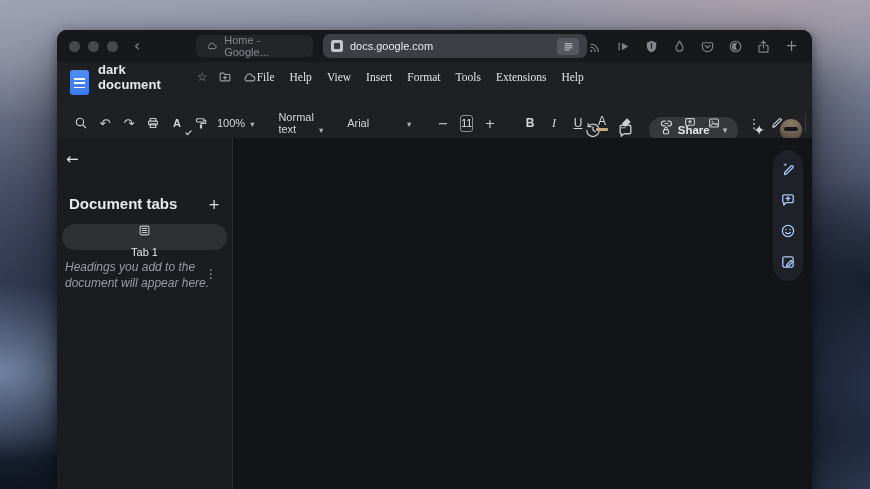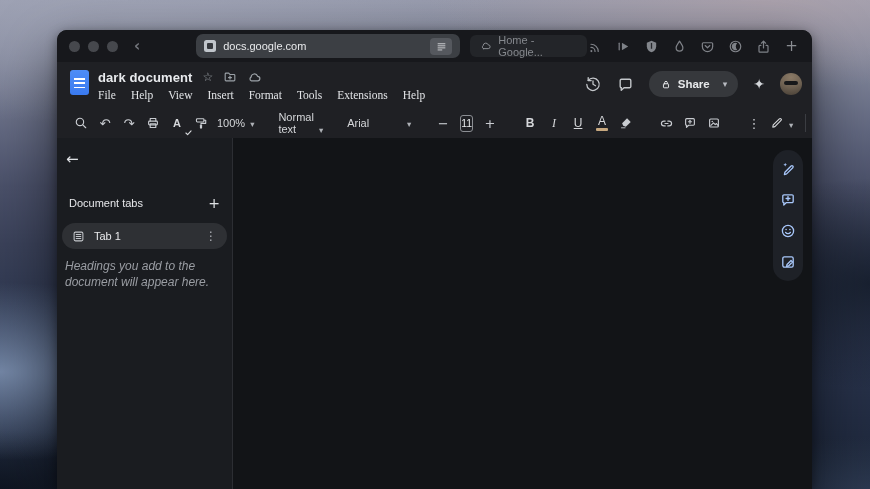--- a/index.html
+++ b/index.html
@@ -43,27 +43,27 @@
   .plus-glyph { font-size:15px; color:#8a8d92; font-family:"DejaVu Sans",sans-serif; }
   .cloud-ic { color:#8e9196; }
 
   
   .docs-chrome { background:#1f2024; padding-top:6px; flex:0 0 74px; }
   .header-row { display:flex; align-items:flex-start; padding:0 10px; height:40px; }
   .docs-icon { width:19px; height:25px; margin:2px 9px 0 3px; border-radius:3px;
     background:linear-gradient(180deg,#4e8df6,#3a7af0); position:relative; flex:0 0 19px; }
   .docs-icon::after { content:""; position:absolute; left:4px; right:4px; top:8px; height:11px;
     background:repeating-linear-gradient(180deg,#fff 0 1.6px,transparent 1.6px 4.4px); }
-  .title-block { display:flex; flex-direction:column; }
+  .title-block { display:flex; flex-direction:row; }
   .title-row { display:flex; align-items:center; gap:10px; height:18px; }
   .doc-title { font-size:13px; font-weight:600; color:#e8eaed; letter-spacing:.1px; }
   .title-row .mini { color:#9aa0a6; font-size:12px; display:flex; align-items:center; }
   .menu-row { display:flex; gap:15px; margin-top:3px; font-size:11.5px; color:#e2e4e7;font-family:Liberation Serif, serif; }
   .menu-row span { cursor:default; }
-  .header-right { margin-left:auto; display:flex; align-items:center; gap:15px; padding-top:3px; }
+  .header-right { margin-left:auto; display:flex; align-items:center; gap:15px; padding-top:3px;margin-top:46px; }
   .hr-ic { color:#c4c7cb; display:flex; }
   .share-pill { height:26px; border-radius:13px; background:#36383c; display:flex; align-items:center;
     padding:0 11px; gap:6px; color:#e6e8ea; }
   .share-pill .lbl { font-size:11.5px; font-weight:600; }
   .share-caret { color:#b7bac0; font-size:9px; margin-left:7px; font-family:"DejaVu Sans",sans-serif; }
   .sparkle { color:#d2d5d9; font-size:14px; font-family:"DejaVu Sans",sans-serif; }
   .avatar { width:22px; height:22px; border-radius:50%; overflow:hidden; position:relative;
     background:radial-gradient(120% 100% at 50% 20%,#8b7a66 0%,#6e6152 45%,#3d362e 100%); }
   .avatar::after { content:""; position:absolute; left:4px; right:4px; top:8px; height:4px;
     border-radius:2px; background:#17181a; }
@@ -87,24 +87,24 @@
   .spell { position:relative; font-size:11px; font-weight:bold; color:#d5d7da; }
   .spell svg { position:absolute; right:-5px; bottom:-2px; }
   .tb-right { margin-left:auto; display:flex; align-items:center; }
 
   
   .content { flex:1; display:flex; background:#121417; position:relative; min-height:0; }
   .sidebar { width:176px; flex:0 0 176px; background:#1a1c20; border-right:1px solid #2c2e33; padding-top:10px; }
   .sb-back { margin-left:9px; color:#dfe1e4; font-size:15px; width:22px; height:22px; display:flex;
     align-items:center; font-family:"DejaVu Sans",sans-serif; }
   .sb-head { display:flex; align-items:center; margin:25px 12px 0 12px; }
-  .sb-head .ttl { flex:1; font-size:11px; font-weight:400; color:#e6e7ea; }
+  .sb-head .ttl { flex:1; font-size:15px; font-weight:700; color:#e6e7ea; }
   .sb-head .add { color:#dfe1e4; font-size:14px; font-family:"DejaVu Sans",sans-serif; }
   .tab-pill { margin:12px 5px 0 5px; height:26px; border-radius:14px; background:#2e3034;
-    display:flex; align-items:center; padding:0 10px; gap:9px; }
+    display:flex; align-items:center; padding:0 10px; gap:9px;flex-direction:column; }
   .tab-pill .ticon { color:#c3c6ca; display:flex; }
   .tab-pill .lbl { font-size:11px; font-weight:500; color:#e8e9eb; }
   .tab-pill .dots { margin-left:auto; color:#aeb1b6; font-size:12px; font-family:"DejaVu Sans",sans-serif; }
   .sb-hint { margin:10px 8px 0 8px; width:158px; font-style:italic; font-size:12px; line-height:1.3; color:#9a9da3; }
 
   .canvas { flex:1; position:relative; background:#121417; }
   .doc-text { position:absolute; left:30px; top:28px; font-size:11px; color:#e4e5e7; letter-spacing:.1px; }
 
   .rail { position:absolute; right:9px; top:12px; width:30px; border-radius:15px; background:#1e2127;
     padding:11px 0; display:flex; flex-direction:column; align-items:center; gap:15px; color:#a8c7fa; }
@@ -122,41 +122,41 @@
 
   <div class="browser-bar">
     <div class="traffic">
       <span class="dot"></span>
       <span class="dot"></span>
       <span class="dot"></span>
     </div>
     <span class="nav-back">‹</span>
 
     <div class="tabs">
+      <div class="tab inactive">
+        <span class="cloud-ic">
+          <svg width="12" height="12" viewBox="0 0 16 16">
+              <path class="ic" d="M4.5 11.5 h6.5 a2.5 2.5 0 0 0 0 -5 a3.5 3.5 0 0 0 -6.8 1 A2.3 2.3 0 0 0 4.5 11.5 Z"></path>
+            </svg>
+        </span>
+        <span>Home - Google...</span>
+      </div>
       <div class="tab active">
         <span class="fav"></span>
         <span>docs.google.com</span>
         <span class="reader-btn">
           <svg width="11" height="11" viewBox="0 0 16 16">
               <g class="ic">
                 <line x1="3" y1="4" x2="13" y2="4"></line>
                 <line x1="3" y1="7" x2="13" y2="7"></line>
                 <line x1="3" y1="10" x2="13" y2="10"></line>
                 <line x1="3" y1="13" x2="8.5" y2="13"></line>
               </g>
             </svg>
         </span>
-      </div>
-      <div class="tab inactive">
-        <span class="cloud-ic">
-          <svg width="12" height="12" viewBox="0 0 16 16">
-              <path class="ic" d="M4.5 11.5 h6.5 a2.5 2.5 0 0 0 0 -5 a3.5 3.5 0 0 0 -6.8 1 A2.3 2.3 0 0 0 4.5 11.5 Z"></path>
-            </svg>
-        </span>
-        <span>Home - Google...</span>
       </div>
     </div>
 
     <div class="ext-icons">
       <span class="xi">
         <svg width="15" height="15" viewBox="0 0 16 16">
             <g class="ic">
               <path d="M3.2 9 a4.3 4.3 0 0 1 4.3 4.3"></path>
               <path d="M3.2 5.6 a7.7 7.7 0 0 1 7.7 7.7"></path>
             </g>

